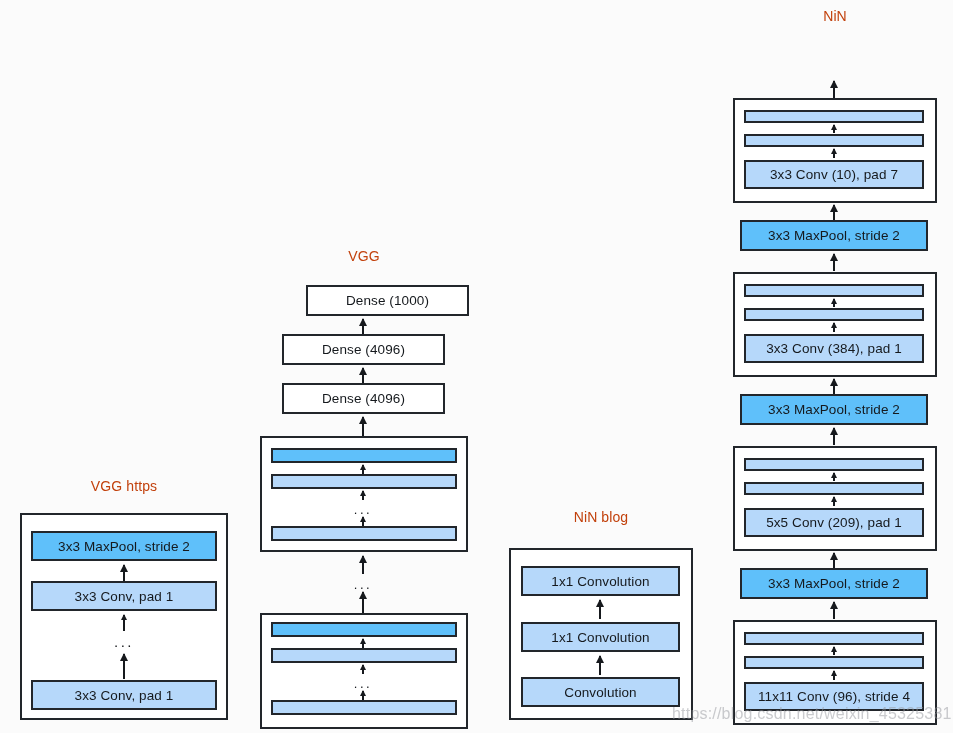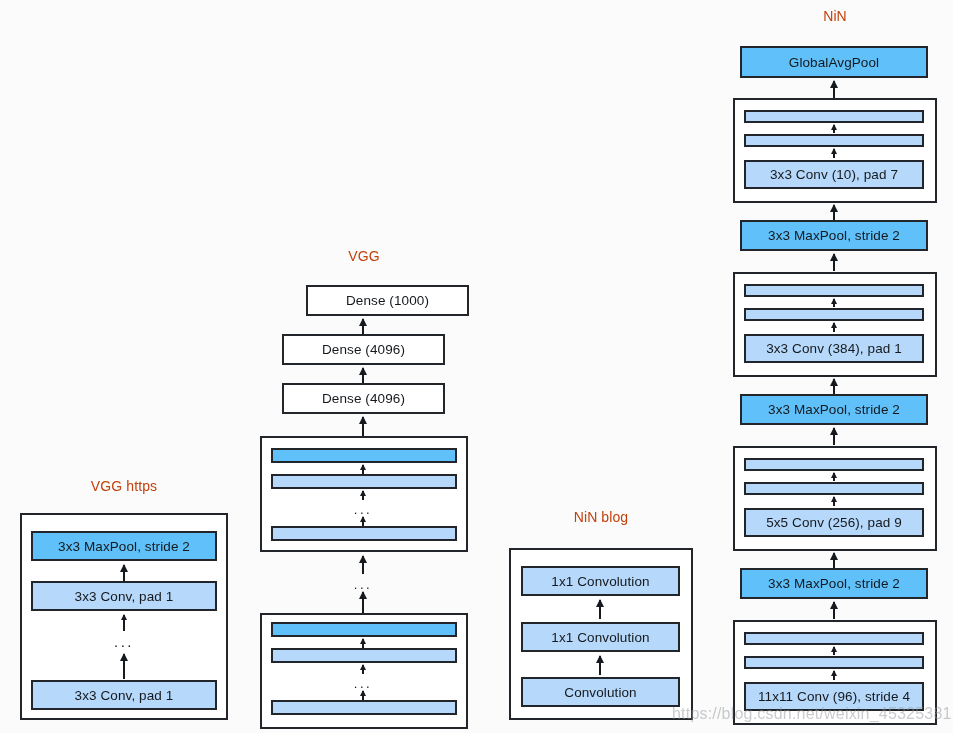--- a/index.html
+++ b/index.html
@@ -246,21 +246,20 @@
 
   <div class="arrow" style="left:600px; top:656px; height:19px;">
     <div class="shaft"></div>
       <div class="head"></div>
   </div>
 
   <div class="node light" style="left:521px; top:677px; width:159px; height:30px;">Convolution</div>
 
   <div class="col-title" style="left:733px; top:8px; width:204px;">NiN</div>
 
-  <div class="node blue" style="left:740px; top:46px; width:188px; height:32px;">GlobalAvgPool</div>
 
   <div class="arrow" style="left:834px; top:81px; height:17px;">
     <div class="shaft"></div>
       <div class="head"></div>
   </div>
 
   <div class="group" style="left:733px; top:98px; width:204px; height:105px;"></div>
 
   <div class="node light bar" style="left:744px; top:110px; width:180px; height:13px;"></div>
 
@@ -329,21 +328,21 @@
       <div class="head"></div>
   </div>
 
   <div class="node light bar" style="left:744px; top:482px; width:180px; height:13px;"></div>
 
   <div class="arrow thin" style="left:834px; top:497px; height:9px;">
     <div class="shaft"></div>
       <div class="head"></div>
   </div>
 
-  <div class="node light" style="left:744px; top:508px; width:180px; height:29px;">5x5 Conv (256), pad 9</div>
+  <div class="node light" style="left:744px; top:508px; width:180px; height:29px;">5x5 Conv (209), pad 1</div>
 
   <div class="arrow" style="left:834px; top:553px; height:16px;">
     <div class="shaft"></div>
       <div class="head"></div>
   </div>
 
   <div class="node blue" style="left:740px; top:568px; width:188px; height:31px;">3x3 MaxPool, stride 2</div>
 
   <div class="arrow" style="left:834px; top:602px; height:17px;">
     <div class="shaft"></div>

